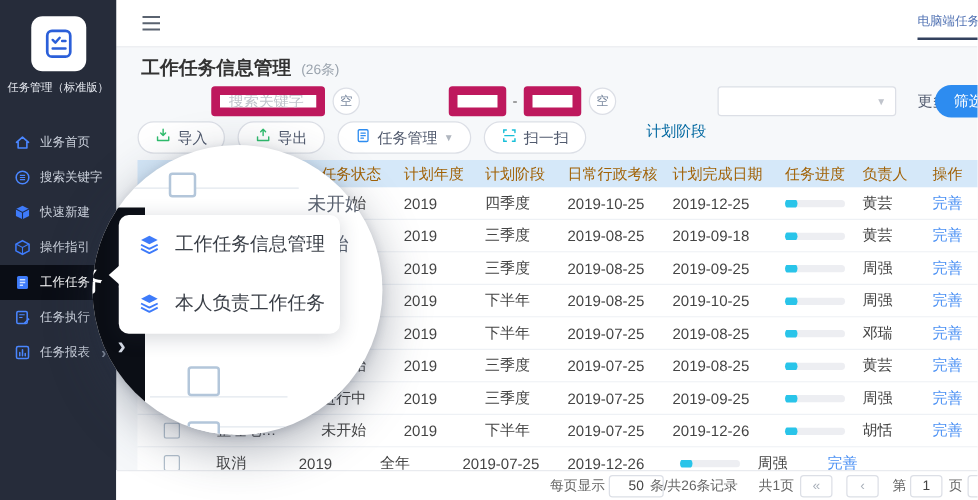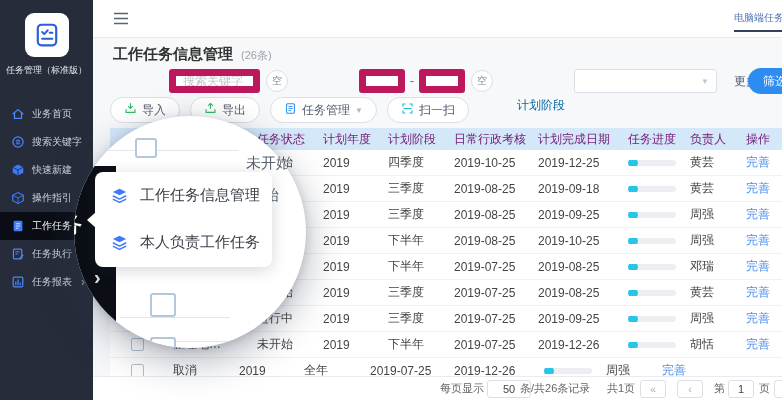--- a/index.html
+++ b/index.html
@@ -56,21 +56,21 @@
 
   .toolbar-row { position:absolute; left:17px; top:59px; display:flex; gap:10px; }
   .pill-btn { height:26px; border:1px solid #dcdfe6; border-radius:13px; background:#fff; cursor:pointer;
     display:inline-flex; align-items:center; gap:5px; padding:0 13px; font-size:12px; color:#515a6e; white-space:nowrap; }
   .pill-btn svg { width:13px; height:13px; }
   .pill-btn .caret { font-size:8px; color:#b0b6bf; }
 
   
   .table { position:absolute; left:17px; top:90px; width:688px; }
   .thead { display:flex; height:22px; background:#d5e8f9; align-items:center; }
-  .thead .col { font-size:12px; color:#701a75; }
+  .thead .col { font-size:12px; color:#a16207; }
   .trow { display:flex; height:26px; align-items:center; background:#fff; border-bottom:1px solid #eef1f5; }
   .trow .col { font-size:12px; color:#444; white-space:nowrap; overflow:hidden; }
   .col { padding-left:8px; flex:0 0 auto; }
   .c-cb{width:55px; display:flex; justify-content:center; padding-left:0;}
   .c-name{width:84px} .c-status{width:66px} .c-year{width:65px} .c-stage{width:66px}
   .c-start{width:84px} .c-end{width:90px} .c-prog{width:62px; display:flex; align-items:center;}
   .c-owner{width:56px} .c-op{width:60px}
   .cb { width:13px; height:13px; border:1px solid #b3c0cd; border-radius:2px; background:#fff; cursor:pointer; display:inline-block; }
   .track { position:relative; width:46px; height:6px; background:#edeef2; border-radius:3px; margin-left:2px; }
   .dot { position:absolute; left:-2px; top:-2px; width:10px; height:10px; border-radius:50%; background:#29c4e9; }

